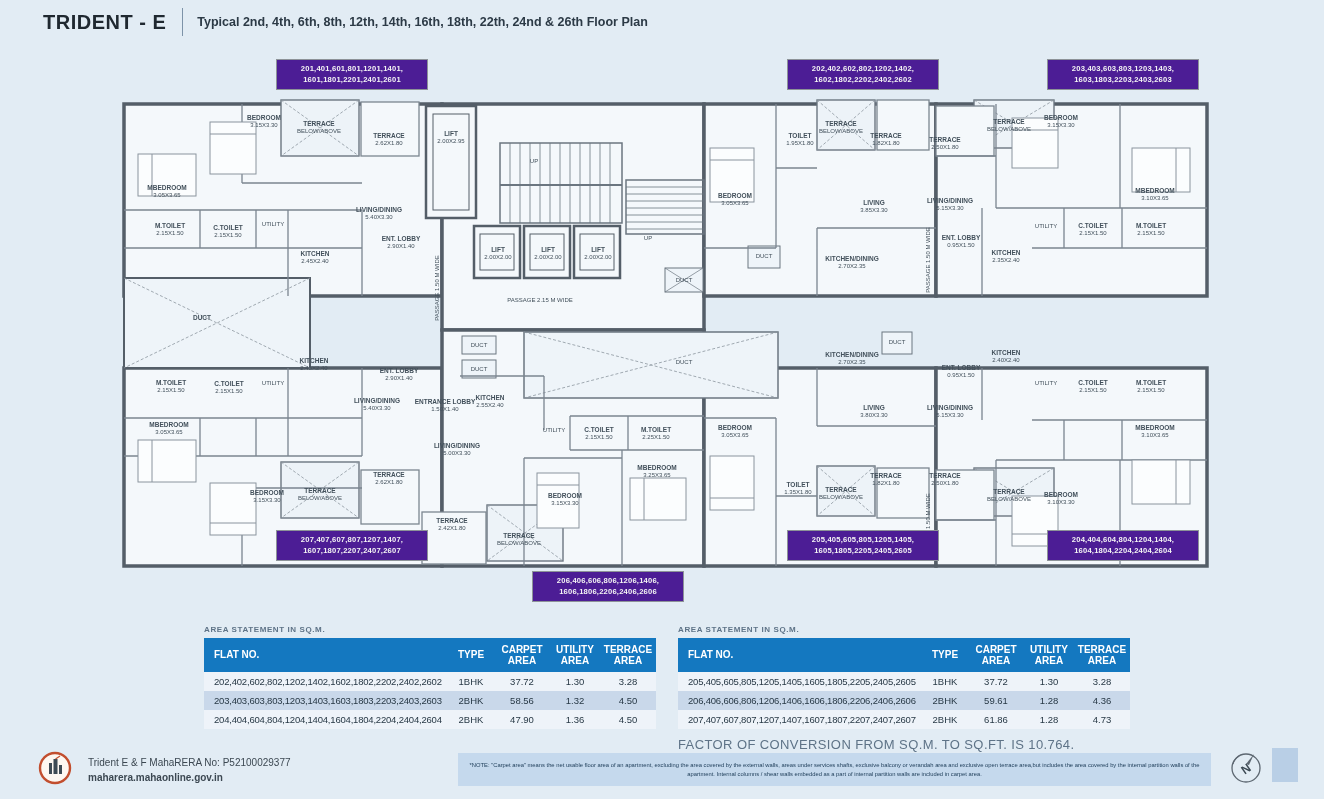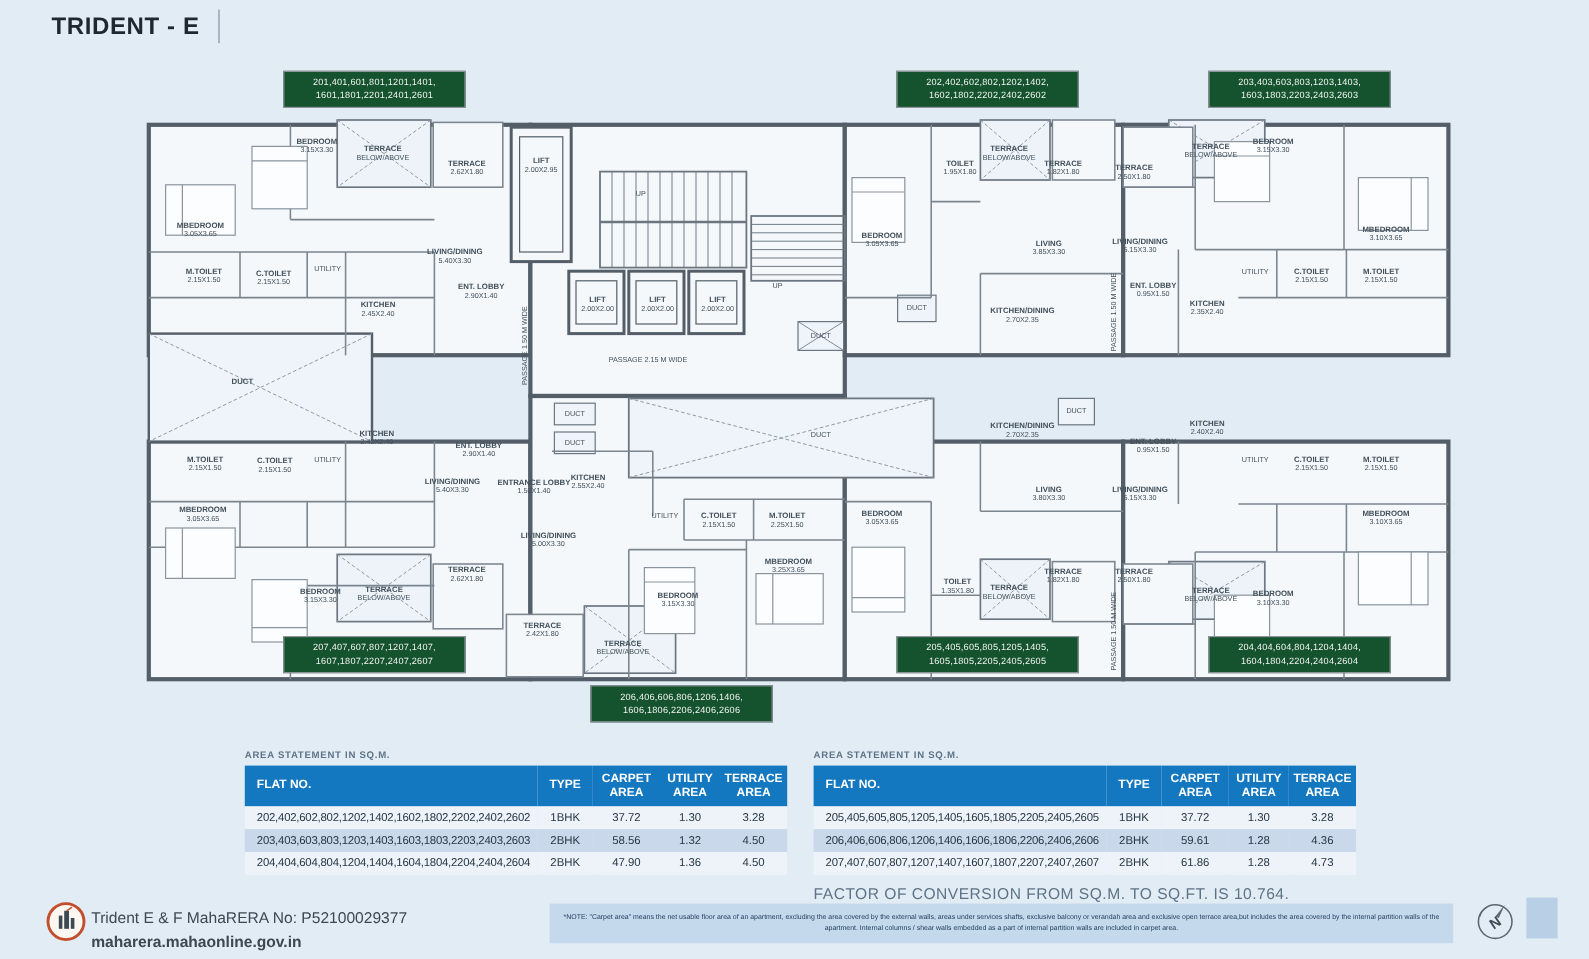--- a/index.html
+++ b/index.html
@@ -12,58 +12,59 @@
   .hdr-title{font-size:20px;font-weight:bold;color:#1f2830;letter-spacing:.5px;}
   .hdr-div{width:1px;height:28px;background:#7d93a8;margin:0 14px 0 16px;}
   .hdr-sub{font-size:12.5px;font-weight:600;color:#2c3a46;}
   
   .plan-wrap{position:absolute;left:112px;top:88px;width:1105px;height:530px;}
   svg text{font-family:"Liberation Sans", sans-serif;}
   .room-label{font-size:6.5px;font-weight:bold;fill:#42505b;text-anchor:middle;}
   .room-label tspan:last-child{font-weight:normal;font-size:6px;}
   .v-label{font-size:6px;fill:#42505b;text-anchor:middle;}
   .unit-box{
-    position:absolute;width:150px;height:29px;background:#14532d;border:1px solid #8d9398;
-    color:#f4f4f4;font-size:7.6px;font-weight:normal;letter-spacing:.2px;
+    position:absolute;width:150px;height:29px;background:#4c1d95;border:1px solid #8d9398;
+    color:#f4f4f4;font-size:7.6px;font-weight:bold;letter-spacing:.2px;
     display:flex;flex-direction:column;align-items:center;justify-content:center;line-height:1.35;
-    text-align:center;z-index:5;
+    text-align:center;z-index:5;margin-left:40px;
   }
   
   .tbl-block{position:absolute;width:452px;}
   .tbl-caption{font-size:8px;letter-spacing:.6px;color:#5e7387;font-weight:bold;margin-bottom:4px;}
   table{border-collapse:collapse;width:452px;table-layout:fixed;}
   thead th{
     background:#1478c0;color:#fff;font-size:10px;font-weight:bold;
     padding:4px 3px;line-height:1.15;text-align:center;vertical-align:middle;height:26px;
   }
   thead th:first-child{text-align:left;padding-left:10px;}
   tbody td{
     font-size:9.5px;color:#273845;padding:3px 3px;text-align:center;height:13px;white-space:nowrap;
   }
   tbody td:first-child{text-align:left;padding-left:10px;letter-spacing:-0.2px;}
   tbody tr:nth-child(odd){background:#eef3f9;}
   tbody tr:nth-child(even){background:#c9d8ea;}
   .tbl-footnote{font-size:13px;letter-spacing:.4px;color:#5e7387;margin-top:8px;}
   
   .logo{position:absolute;left:38px;top:751px;width:34px;height:34px;}
-  .rera{position:absolute;left:76px;top:755px;font-size:13px;color:#3c4852;line-height:1.5;}
+  .rera{position:absolute;left:88px;top:755px;font-size:10px;color:#3c4852;line-height:1.5;}
   .note-bar{
     position:absolute;left:458px;top:753px;width:753px;height:33px;background:#c5d9ed;
     display:flex;align-items:center;justify-content:center;padding:0 10px;box-sizing:border-box;
   }
   .note-text{font-size:5.8px;color:#1c3b57;text-align:center;line-height:1.5;}
   .compass{position:absolute;left:1225px;top:744px;width:42px;height:44px;}
   .blue-chip{position:absolute;left:1272px;top:748px;width:26px;height:34px;background:#b9cfe6;}
 </style>
 </head>
 <body>
 
 <div class="hdr">
   <div class="hdr-title">TRIDENT - E</div>
   <div class="hdr-div"></div>
+  <div class="hdr-sub">Typical 2nd, 4th, 6th, 8th, 12th, 14th, 16th, 18th, 22th, 24nd &amp; 26th Floor Plan</div>
 </div>
 
 <div class="unit-box" style="left:236px;top:59px;">
   <span>201,401,601,801,1201,1401,</span>
   <span>1601,1801,2201,2401,2601</span>
 </div>
 <div class="unit-box" style="left:747px;top:59px;">
   <span>202,402,602,802,1202,1402,</span>
   <span>1602,1802,2202,2402,2602</span>
 </div>

